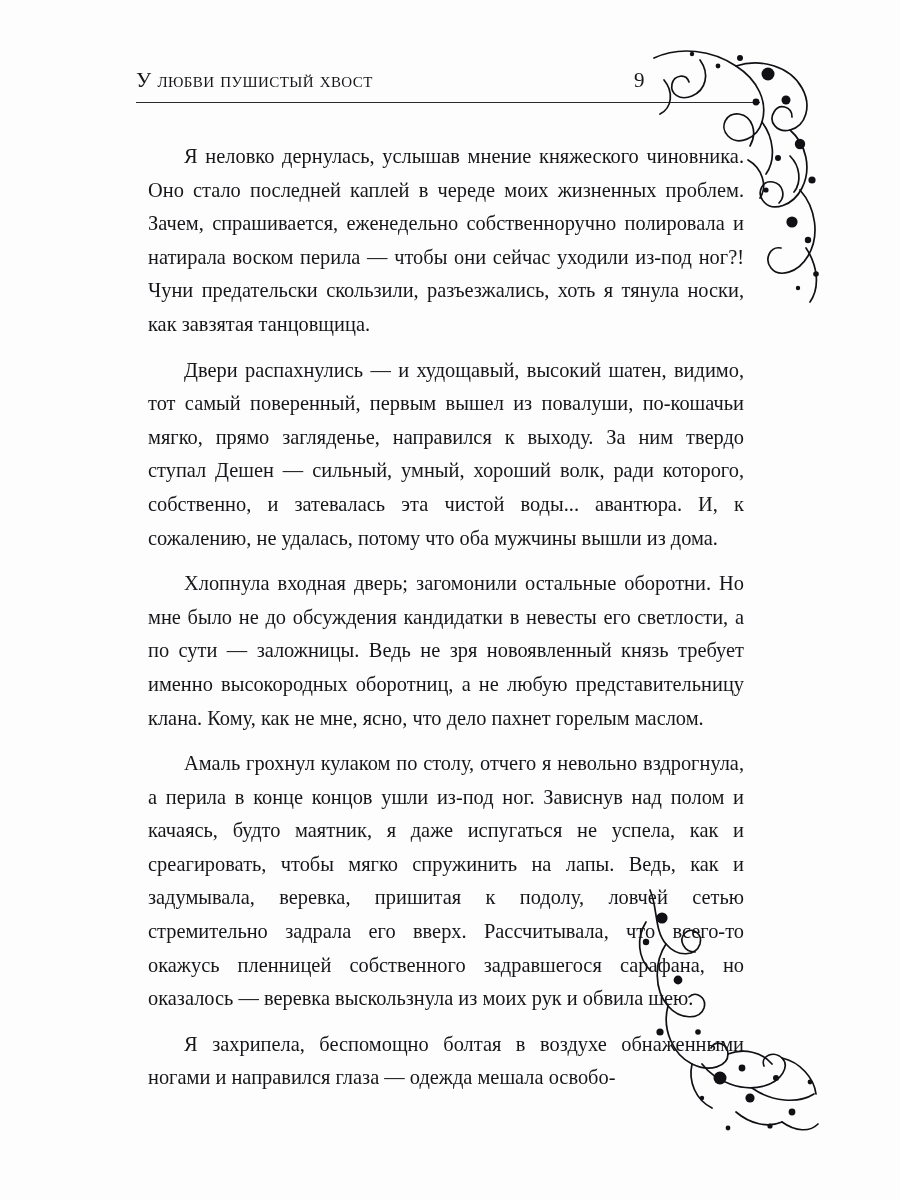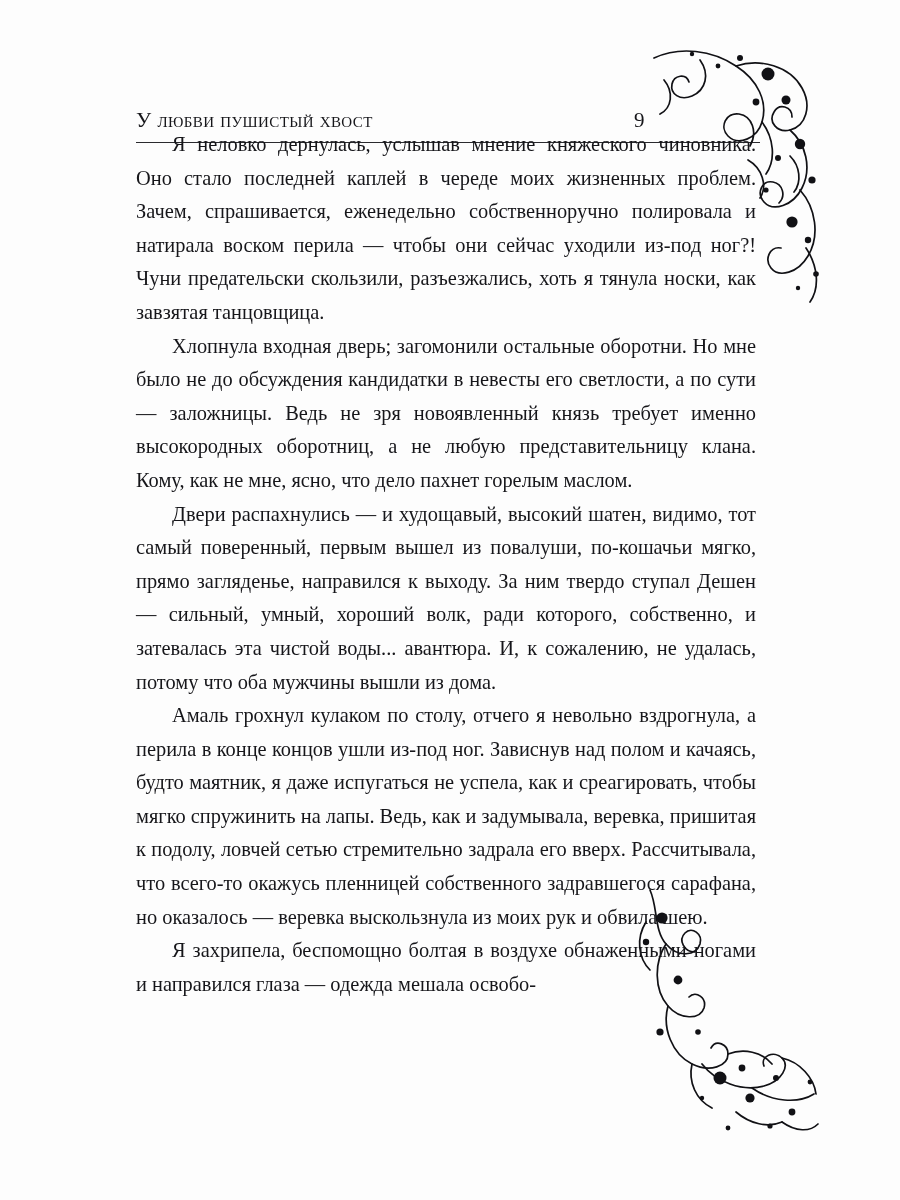--- a/index.html
+++ b/index.html
@@ -22,21 +22,20 @@
     background: #fdfdfd;
   }
 
   
   .header {
     position: absolute;
     left: 136px;
     top: 68px;
     width: 624px;
     height: 40px;
-    margin-top: 40px;
   }
   .running-title {
     position: absolute;
     left: 0;
     top: 0;
     font-size: 21.5px;
     letter-spacing: 0.4px;
     white-space: nowrap;
     font-variant: small-caps;
     font-family: "Liberation Serif", "DejaVu Serif", serif;
@@ -62,21 +61,21 @@
     left: 136px;
     top: 128px;
     width: 620px;
     font-size: 20.4px;
     line-height: 33.6px;
     text-align: justify;
     text-justify: inter-word;
     hyphens: manual;
   }
   .textblock p {
-    margin: 0;
+    margin: 12px;
     text-indent: 36px;
   }
 
   
   .flourish {
     position: absolute;
     pointer-events: none;
   }
   .flourish-top {
     right: 70px;
@@ -160,19 +159,19 @@
       <circle cx="160" cy="230" r="3.4"></circle>
       <circle cx="138" cy="244" r="2.6"></circle>
       <circle cx="96" cy="246" r="2.4"></circle>
       <circle cx="178" cy="200" r="2.4"></circle>
       <circle cx="70" cy="216" r="2.2"></circle>
     </g>
   </svg>
 
   <div class="textblock">
     <p>Я неловко дернулась, услышав мнение княжеского чиновника. Оно стало последней каплей в череде моих жизненных проблем. Зачем, спрашивается, еженедельно собственноручно полировала и натирала воском перила — чтобы они сейчас уходили из-под ног?! Чуни предательски скользили, разъезжались, хоть я тянула носки, как завзятая танцовщица.</p>
+    <p>Двери распахнулись — и худощавый, высокий шатен, видимо, тот самый поверенный, первым вышел из повалуши, по-кошачьи мягко, прямо загляденье, направился к выходу. За ним твердо ступал Дешен — сильный, умный, хороший волк, ради которого, собственно, и затевалась эта чистой воды... авантюра. И, к сожалению, не удалась, потому что оба мужчины вышли из дома.</p>
     <p>Хлопнула входная дверь; загомонили остальные оборотни. Но мне было не до обсуждения кандидатки в невесты его светлости, а по сути — заложницы. Ведь не зря новоявленный князь требует именно высокородных оборотниц, а не любую представительницу клана. Кому, как не мне, ясно, что дело пахнет горелым маслом.</p>
-    <p>Двери распахнулись — и худощавый, высокий шатен, видимо, тот самый поверенный, первым вышел из повалуши, по-кошачьи мягко, прямо загляденье, направился к выходу. За ним твердо ступал Дешен — сильный, умный, хороший волк, ради которого, собственно, и затевалась эта чистой воды... авантюра. И, к сожалению, не удалась, потому что оба мужчины вышли из дома.</p>
     <p>Амаль грохнул кулаком по столу, отчего я невольно вздрогнула, а перила в конце концов ушли из-под ног. Зависнув над полом и качаясь, будто маятник, я даже испугаться не успела, как и среагировать, чтобы мягко спружинить на лапы. Ведь, как и задумывала, веревка, пришитая к подолу, ловчей сетью стремительно задрала его вверх. Рассчитывала, что всего-то окажусь пленницей собственного задравшегося сарафана, но оказалось — веревка выскользнула из моих рук и обвила шею.</p>
     <p>Я захрипела, беспомощно болтая в воздухе обнаженными ногами и направился глаза — одежда мешала освобо-</p>
   </div>
 
 </div>
 
 </body></html>

